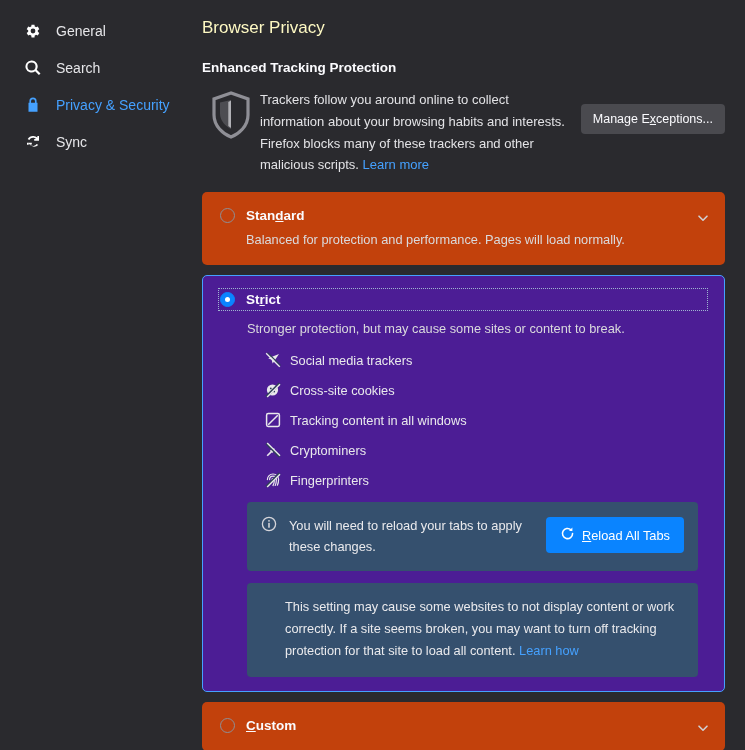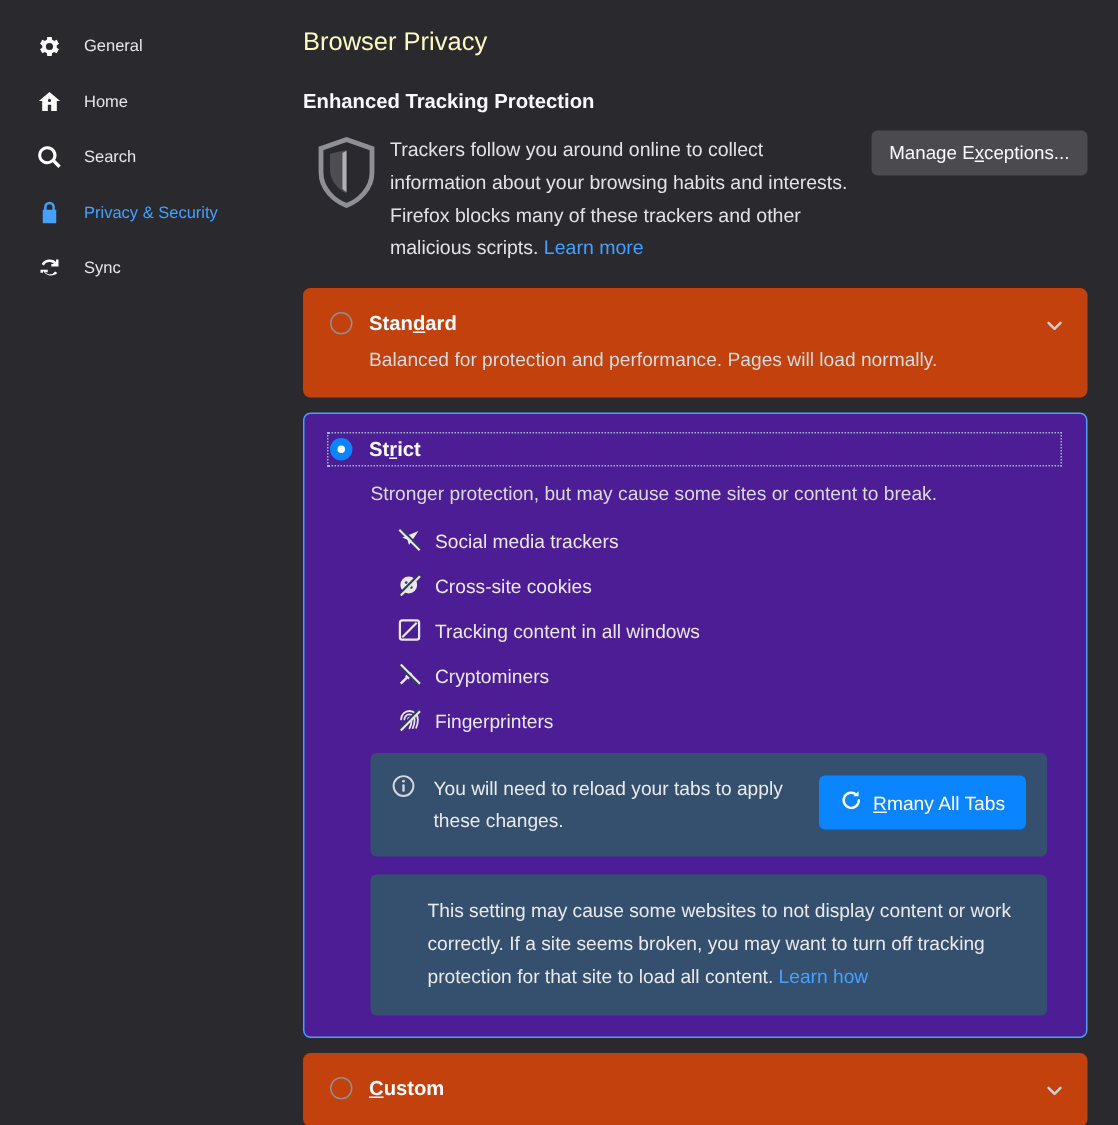--- a/index.html
+++ b/index.html
@@ -17,21 +17,21 @@
     width: 192px; flex: 0 0 192px;
     background: #2a2a2e;
     padding-top: 12px;
   }
   .nav-item {
     display: flex; align-items: center;
     height: 37px;
     padding-left: 24px;
     gap: 14px;
     color: #e6e6e9;
-    font-size: 11px;
+    font-size: 14px;
     cursor: pointer;
   }
   .nav-item .nav-ico {
     width: 18px; height: 18px;
     display: flex; align-items: center; justify-content: center;
     flex: 0 0 18px;
   }
   .nav-item .nav-ico svg { display: block; }
   .nav-item.active { color: #45a1ff; }
   .nav-item.active .nav-ico svg { fill: #45a1ff; }
@@ -73,21 +73,21 @@
     font-size: 13px;
     line-height: 1.68;
     color: #e3e3e6;
     max-width: 340px;
     padding-top: 2px;
   }
   .link { color: #45a1ff; text-decoration: none; cursor: pointer; }
   .btn-secondary {
     flex: 0 0 auto;
     margin-left: 12px;
-    margin-top: 0;
+    margin-top: 17px;
     background: #4a4a4f;
     border: none;
     border-radius: 4px;
     color: #fbfbfe;
     font-family: "Liberation Sans", sans-serif;
     font-size: 12.5px;
     padding: 8px 12px;
     cursor: pointer;
     white-space: nowrap;
   }
@@ -242,28 +242,20 @@
 
     <div class="nav-item">
       <span class="nav-ico">
         <svg width="18" height="18" viewBox="0 0 24 24">
             <path d="M19.4 13a7.6 7.6 0 0 0 0-2l2-1.5-2-3.4-2.4 1a7.5 7.5 0 0 0-1.7-1L15 3.5h-4l-.3 2.6a7.5 7.5 0 0 0-1.7 1l-2.4-1-2 3.4L6.6 11a7.6 7.6 0 0 0 0 2l-2 1.5 2 3.4 2.4-1c.5.4 1.1.8 1.7 1l.3 2.6h4l.3-2.6c.6-.2 1.2-.6 1.7-1l2.4 1 2-3.4-2-1.5zM13 15.2A3.2 3.2 0 1 1 13 8.8a3.2 3.2 0 0 1 0 6.4z" transform="translate(-1,0)"></path>
           </svg>
       </span>
       <span>General</span>
     </div>
 
-    <div class="nav-item">
-      <span class="nav-ico">
-        <svg width="18" height="18" viewBox="0 0 24 24">
-            <path d="M12 3 2.5 11h3v9h5v-5.5h3V20h5v-9h3L12 3zm0 6.2a1.4 1.4 0 1 1 0 2.8 1.4 1.4 0 0 1 0-2.8z"></path>
-          </svg>
-      </span>
-      <span>Home</span>
-    </div>
 
     <div class="nav-item">
       <span class="nav-ico">
         <svg width="18" height="18" viewBox="0 0 24 24">
             <path d="M10 2a8 8 0 1 0 4.9 14.3l5 5 2.1-2.1-5-5A8 8 0 0 0 10 2zm0 2.6a5.4 5.4 0 1 1 0 10.8 5.4 5.4 0 0 1 0-10.8z"></path>
           </svg>
       </span>
       <span>Search</span>
     </div>
 
@@ -397,21 +389,21 @@
         <div class="notice-body">
           <p class="notice-text">You will need to reload your tabs to apply these changes.</p>
         </div>
         <button class="btn-primary">
           <span>
             <svg width="15" height="15" viewBox="0 0 16 16">
                 <path d="M13.4 8a5.4 5.4 0 1 1-1.7-3.9" fill="none" stroke="#ffffff" stroke-width="1.7" stroke-linecap="round"></path>
                 <path d="M13.2 1.6v3.6H9.6z" fill="#ffffff"></path>
               </svg>
           </span>
-          <span><span></span><span class="ak">R</span><span>many All Tabs</span></span>
+          <span><span></span><span class="ak">R</span><span>eload All Tabs</span></span>
         </button>
       </div>
 
       <div class="warn">
         <p class="warn-text"><span>This setting may cause some websites to not display content or work correctly. If a site seems broken, you may want to turn off tracking protection for that site to load all content. </span><a class="link">Learn how</a></p>
       </div>
     </section>
 
     <section class="card collapsed">
       <div class="card-head">

